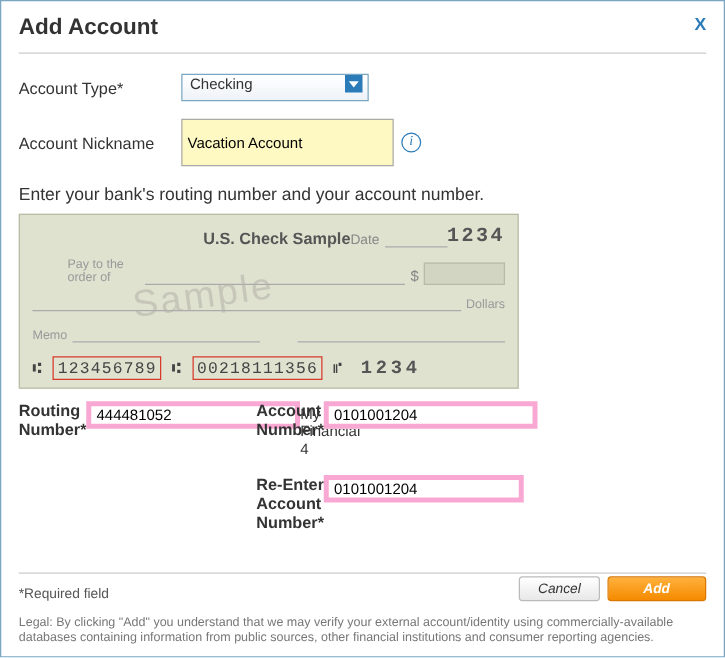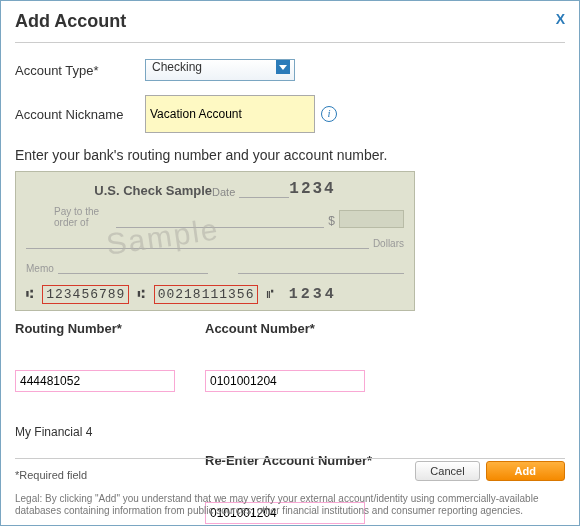--- a/index.html
+++ b/index.html
@@ -109,21 +109,21 @@
     width: 400px;
     height: 140px;
     background: #e0e2d0;
     border: 1px solid #b8bba6;
     position: relative;
     padding: 8px 10px;
     font-size: 11px;
     color: #777;
     overflow:hidden;
   }
-  .check .topline { display:flex; justify-content:center; align-items:flex-end; }
+  .check .topline { display:flex; justify-content:flex-end; align-items:flex-end; }
   .check .topline .chname { font-size:13px; color:#555; font-weight:bold; }
   .check .topline .date-area { font-size:11px; color:#888; }
   .check .topline .date-area .uline { display:inline-block; border-bottom:1px solid #aaa; width:50px; height:10px; margin-left:4px; vertical-align:bottom;}
   .check .topline .cknum { font-family: 'Courier New', monospace; font-size:16px; letter-spacing:2px; color:#555; font-weight:bold;}
   .payline { display:flex; align-items:flex-end; margin-top:8px;margin-left:28px;}
   .payline .payto { width:58px; font-size:10px; line-height:11px; color:#999;}
   .payline .long { flex:1; border-bottom:1px solid #aaa; height:12px; margin:0 4px;}
   .payline .dollar { font-size:12px; color:#888; margin-right:4px;}
   .payline .amtbox { width:65px; height:18px; background:#d2d5c2; border:1px solid #b8bba6;}
   .dolline { display:flex; align-items:flex-end; margin-top:10px;}
@@ -160,34 +160,35 @@
     padding: 1px 3px;
   }
   .micr .last { font-weight:bold; color:#555; letter-spacing:3px; margin-left:6px; font-size:15px;}
   
   .fields-row {
     display:flex;
     gap: 30px;
     margin-top: 10px;
     font-size:13px;
   }
-  .fields-row .col { display:flex; flex-direction:column; width:160px;gap:30px; }
+  .fields-row .col { display:flex; flex-direction:row; width:160px; }
   .fld-label { font-weight:bold; margin-bottom:4px; color:#333; font-size:13px;}
-  .fld-input { height:22px; border:1px solid #f9a8d4; padding:2px 4px; font-size:12px; background:#fff;}
+  .fld-input { height:22px; border:4px solid #f9a8d4; padding:2px 4px; font-size:12px; background:#fff;}
   .under-note { font-size:12px; color:#333; margin-top:3px;}
   .footer-area {
     position:absolute;
     left:14px; right:14px; bottom:8px;
   }
   .req-note { font-size:11px; color:#555; }
   .btn-row {
     position:absolute;
     right:0; top:-4px;
     display:flex;
     gap:6px;
+    font-style:italic;
   }
   .btn {
     height:20px;
     border-radius:3px;
     font-size:11px;
     padding:0 14px;
     display:flex;
     align-items:center;
     cursor:pointer;
     border:1px solid #bbb;

